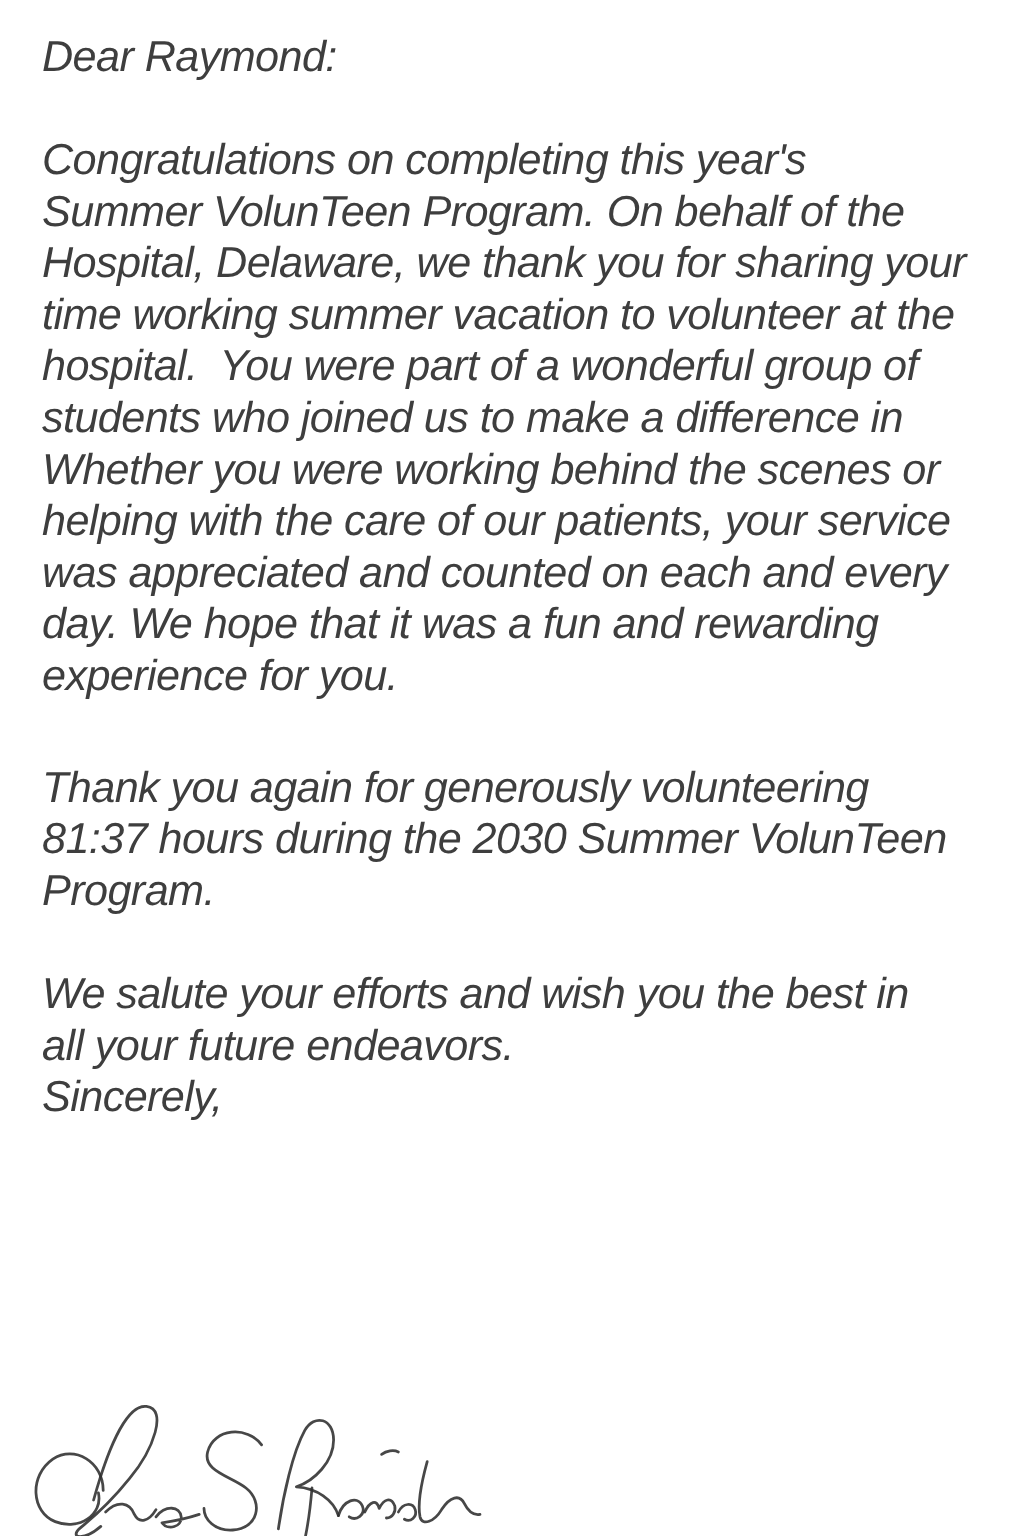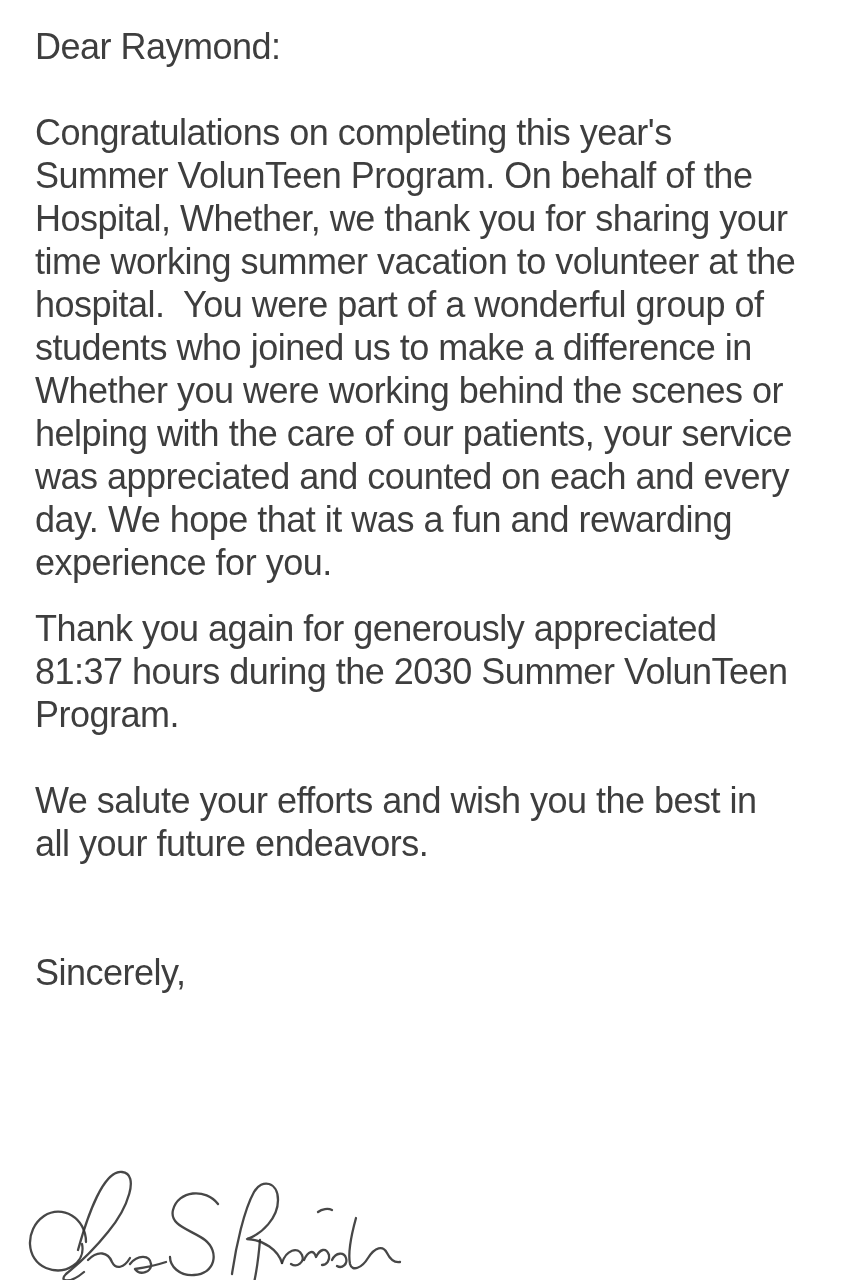--- a/index.html
+++ b/index.html
@@ -17,26 +17,27 @@
     top: 25px;
     width: 800px;
     color: #3e3e3e;
     font-size: 36px;
     line-height: 43px;
     font-weight: 400;
     letter-spacing: -0.5px;
   }
   .para { margin: 0; padding: 0; }
   .para-salutation { margin-bottom: 43px; }
-  .para-body1 { margin-bottom: 23px; }
+  .para-body1 { margin-bottom: 50px; }
   .para-body2 { margin-bottom: 43px; }
-  .para-body3 { margin-bottom: 86px; }
+  .para-body3 { }
   .line {
     white-space: pre;
     height: 43px;
+    font-style: italic;
   }
   .hl {
     background: #f0da91;
     padding: 6px 6px 7px 6px;
     margin: -6px -6px -7px -6px;
     border-radius: 1px;
   }
   .signature {
     position: absolute;
     left: 20px;
@@ -58,33 +59,33 @@
 
   <div class="letter">
 
     <div class="para para-salutation">
       <div class="line">Dear Raymond:</div>
     </div>
 
     <div class="para para-body1">
       <div class="line">Congratulations on completing this year's</div>
       <div class="line">Summer VolunTeen Program. On behalf of the</div>
-      <div class="line">Hospital, Whether, we thank you for sharing your</div>
+      <div class="line">Hospital, Delaware, we thank you for sharing your</div>
       <div class="line">time working summer vacation to volunteer at the</div>
       <div class="line">hospital.  You were part of a wonderful group of</div>
       <div class="line">students who joined us to make a difference in</div>
       <div class="line">Whether you were working behind the scenes or</div>
       <div class="line">helping with the care of our patients, your service</div>
       <div class="line">was appreciated and counted on each and every</div>
       <div class="line">day. We hope that it was a fun and rewarding</div>
       <div class="line">experience for you.</div>
     </div>
 
     <div class="para para-body2">
-      <div class="line">Thank you again for generously appreciated</div>
+      <div class="line">Thank you again for generously volunteering</div>
       <div class="line">81:37 hours during the 2030 Summer VolunTeen</div>
       <div class="line">Program.</div>
     </div>
 
     <div class="para para-body3">
       <div class="line">We salute your efforts and wish you the best in</div>
       <div class="line">all your future endeavors.</div>
     </div>
 
     <div class="para">

